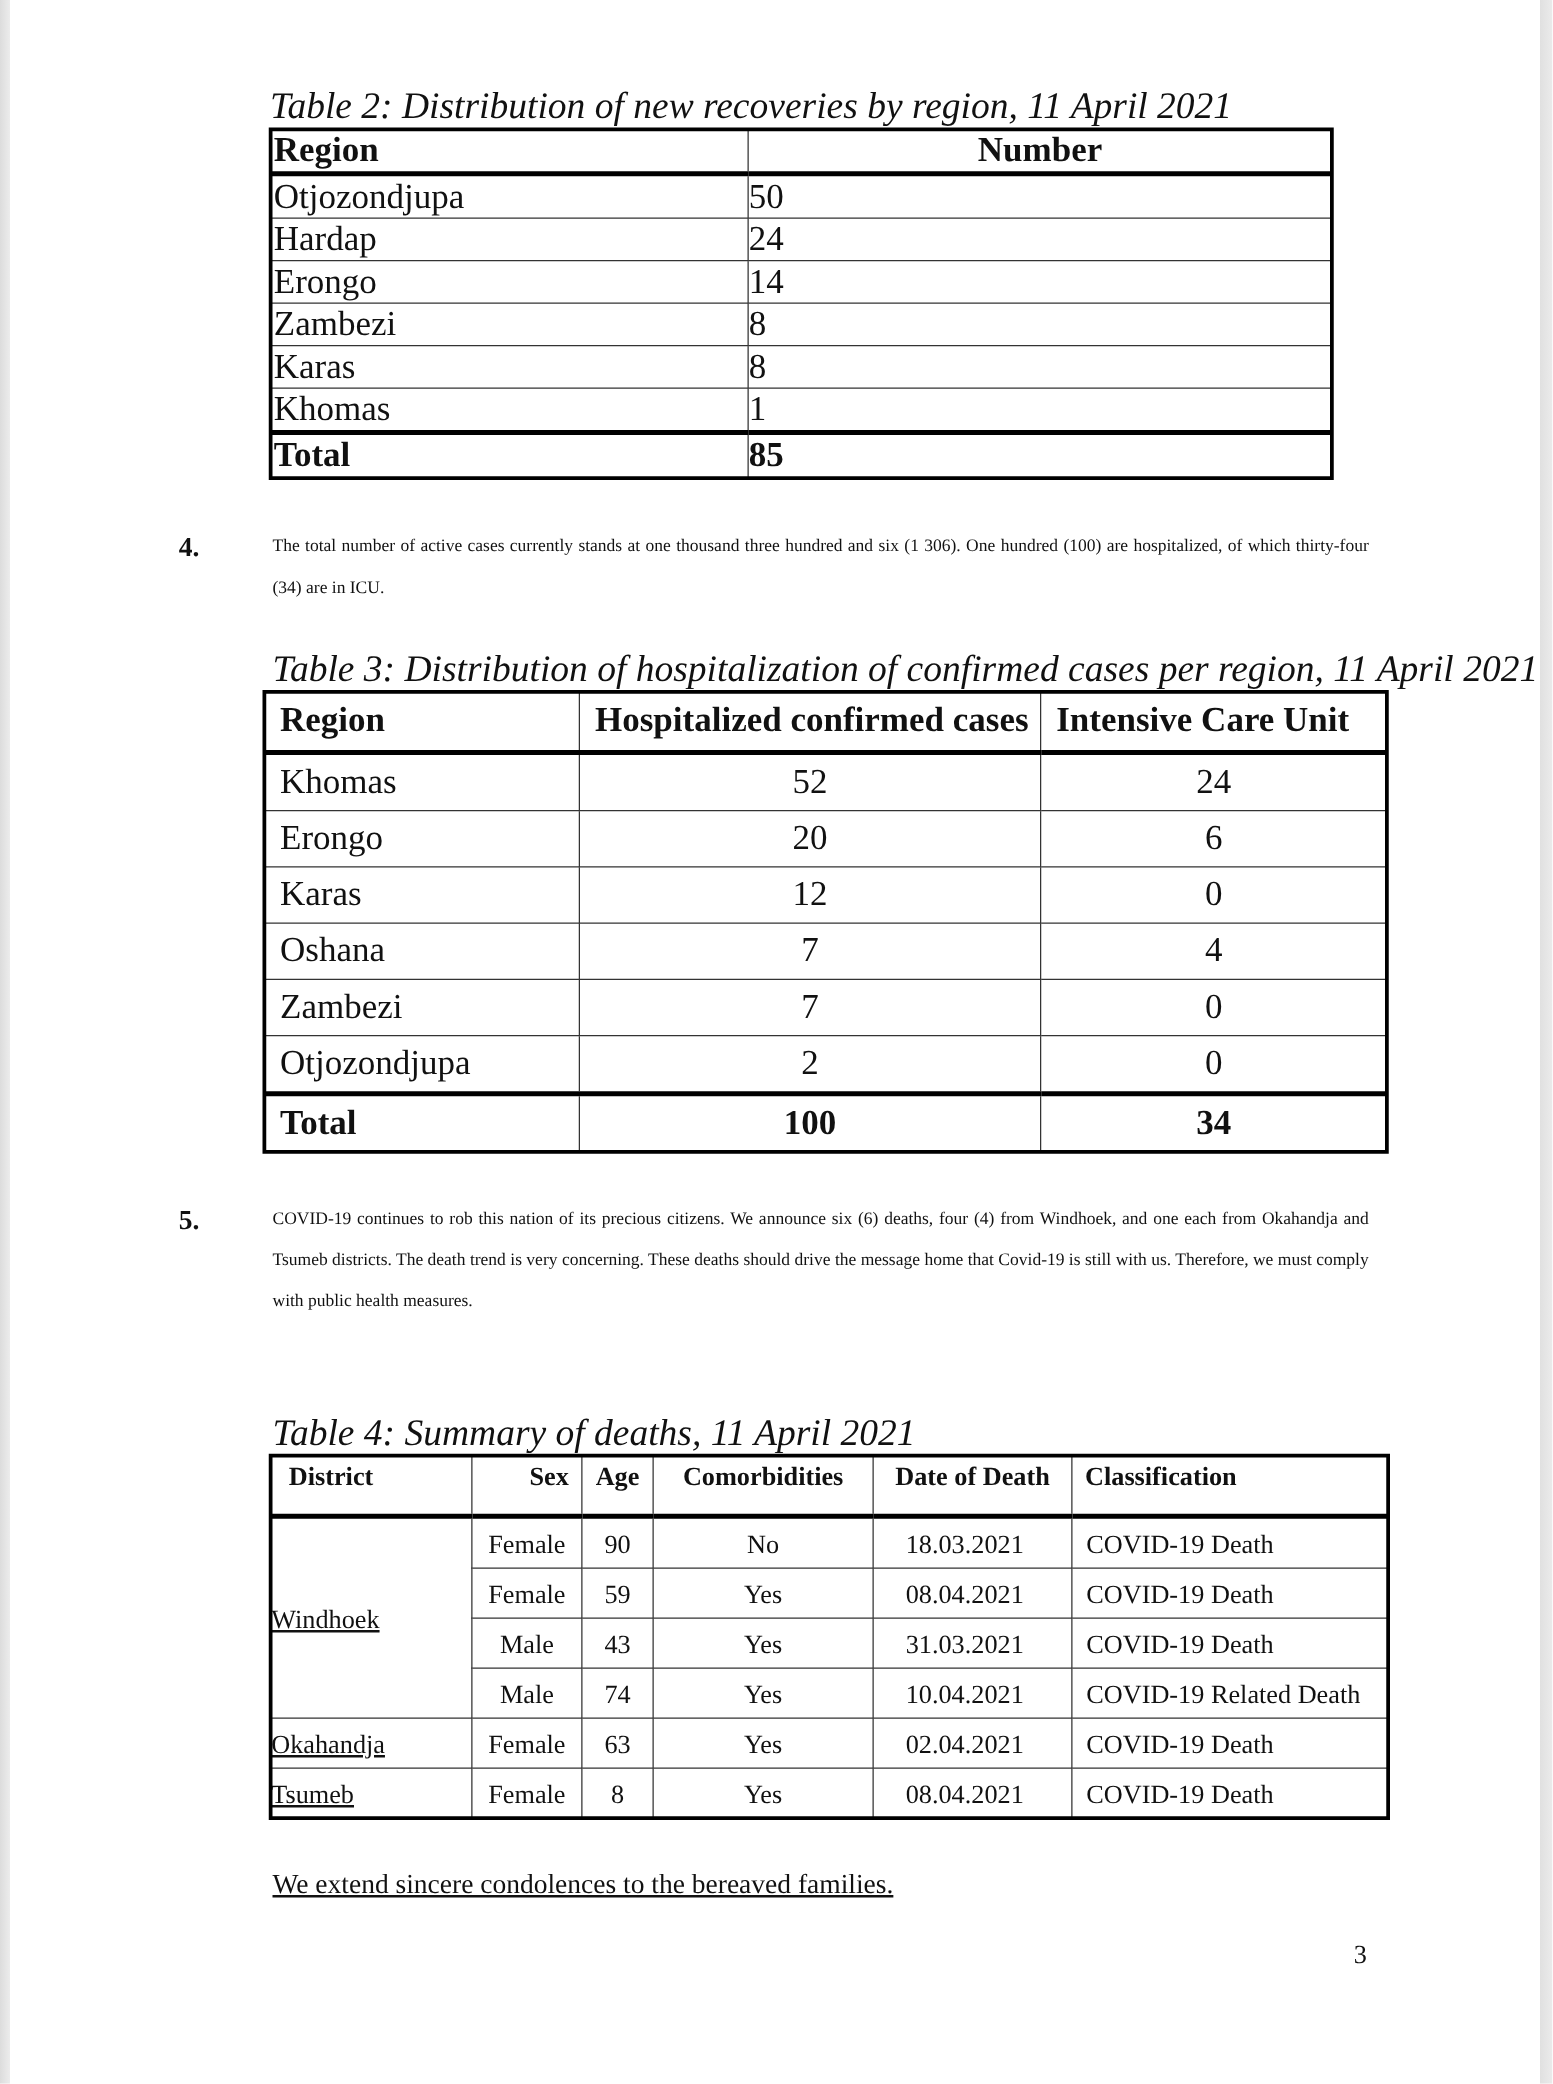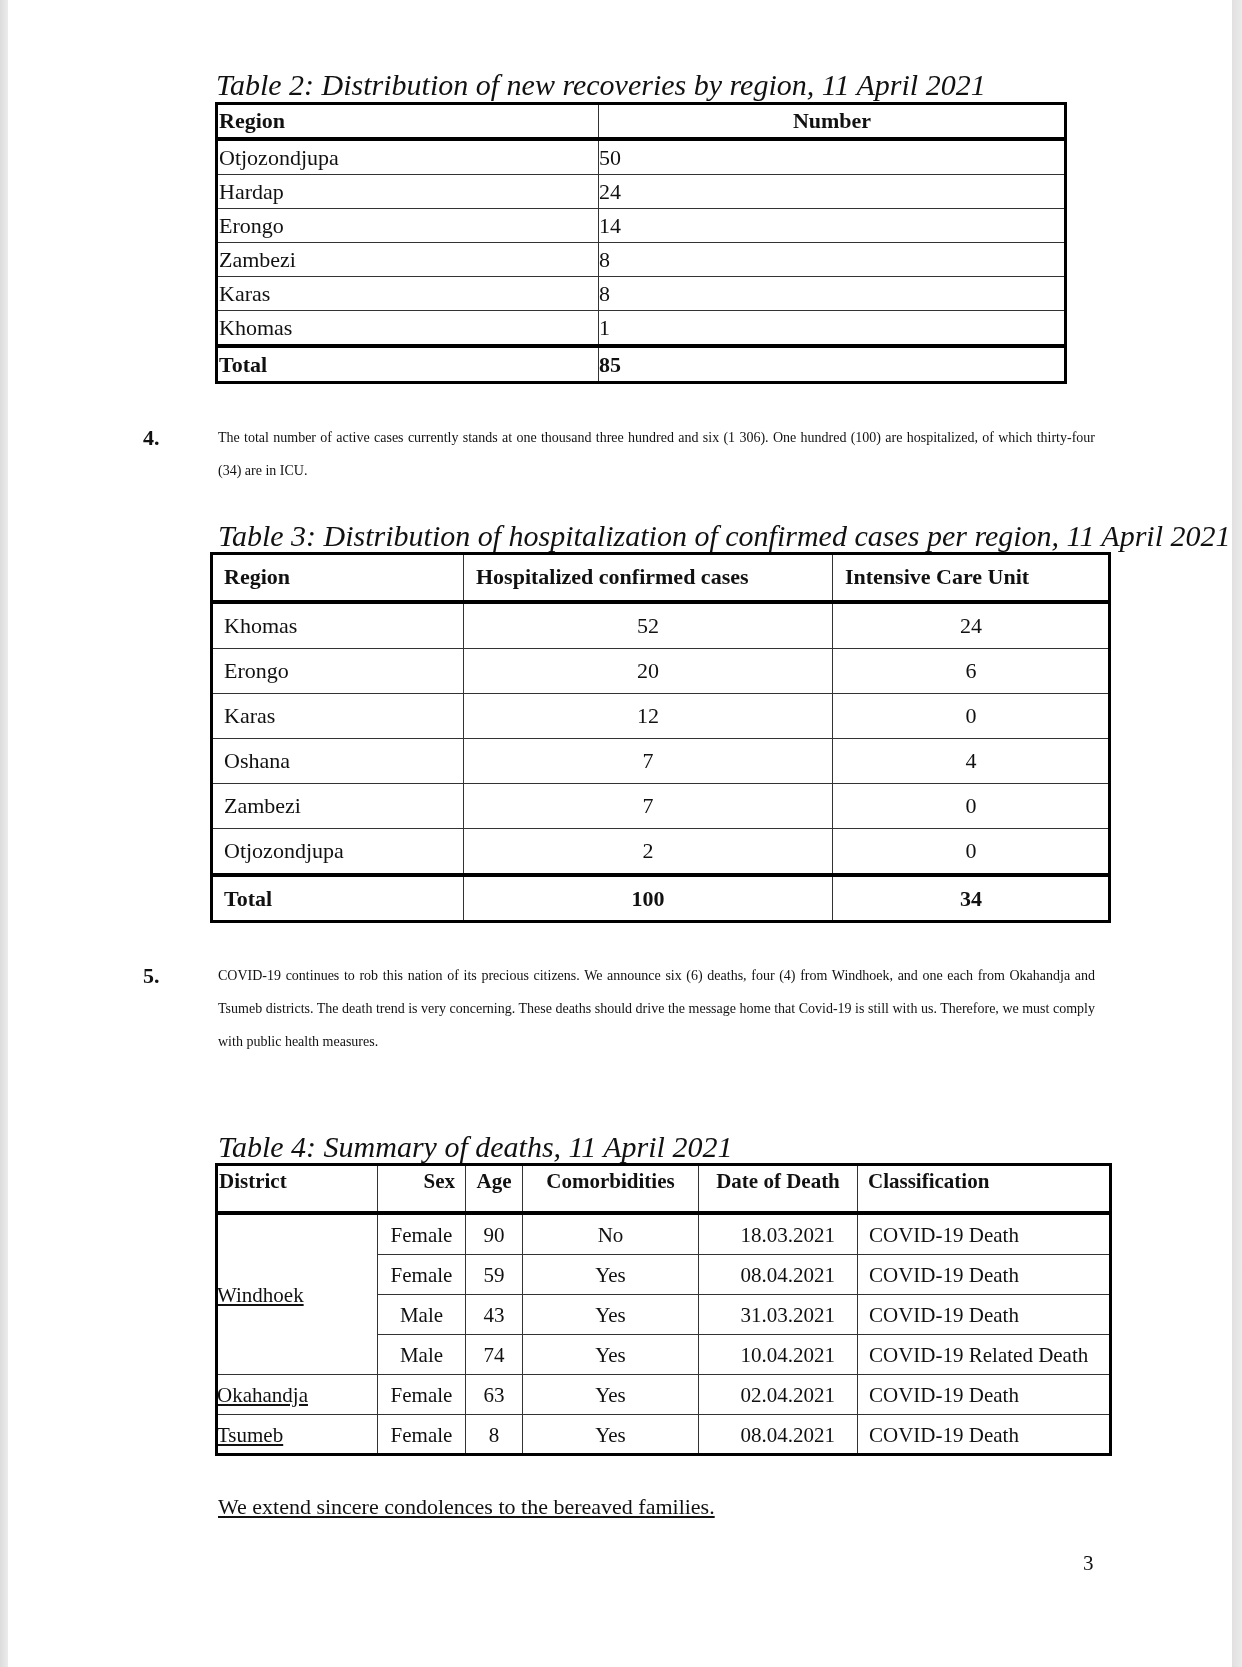--- a/index.html
+++ b/index.html
@@ -9,21 +9,21 @@
     font-family: "Liberation Serif", "DejaVu Serif", serif;
     color: #111;
   }
   .edge-left { position: absolute; left: 0; top: 0; width: 8px; height: 1667px;
     background: linear-gradient(to right, #dcdcdc, #ececec); }
   .edge-right { position: absolute; left: 1232px; top: 0; width: 10px; height: 1667px;
     background: linear-gradient(to right, #e0e0e0, #ebebeb); }
 
   .caption { position: absolute; font-style: italic; font-size: 30px; line-height: 26px; white-space: nowrap; }
 
-  table.doc { position: absolute; border-collapse: collapse; font-size: 22px; table-layout: fixed; }
+  table.doc { position: absolute; border-collapse: collapse; font-size: 28px; table-layout: fixed; }
   table.doc td, table.doc th { border: 1.5px solid #333; padding: 0; overflow: hidden; white-space: nowrap; }
   table.doc th { font-weight: bold; }
   .outer { outline: 3.5px solid #000; outline-offset: -2px; }
 
   
   #t2 { left: 216px; top: 103px; width: 849px; }
   #t2 col.c1 { width: 382px; } #t2 col.c2 { width: 467px; }
   #t2 th, #t2 td { height: 33px; line-height: 30px; }
   #t2 th.region { text-align: left; padding-left: 2px; }
   #t2 td.region { text-align: left; padding-left: 2px; }
@@ -42,29 +42,29 @@
   #t3 .num { text-align: center; }
   #t3 tr.total td { border-top: 4px solid #000; font-weight: bold; height: 44px; }
 
   
   #t4 { left: 216px; top: 1164px; width: 894px; font-size: 21px; }
   #t4 col.c1 { width: 161px; } #t4 col.c2 { width: 88px; } #t4 col.c3 { width: 57px; }
   #t4 col.c4 { width: 176px; } #t4 col.c5 { width: 159px; } #t4 col.c6 { width: 253px; }
   #t4 th { height: 42px; line-height: 24px; vertical-align: top; padding-top: 4px; }
   #t4 tr.head th { border-bottom: 4px solid #000; }
   #t4 td { height: 39px; line-height: 24px; }
-  #t4 th.h-district { text-align: left; padding-left: 2px; }
+  #t4 th.h-district { text-align: left; padding-left: 14px; }
   #t4 th.h-sex { text-align: right; padding-right: 10px; }
   #t4 th.h-age { text-align: center; }
   #t4 th.h-com { text-align: center; }
   #t4 th.h-date { text-align: center; }
   #t4 th.h-class { text-align: left; padding-left: 10px; }
   #t4 td.district { text-align: left; padding-left: 0; vertical-align: middle; text-decoration: underline; }
   #t4 td.center { text-align: center; }
-  #t4 td.date { text-align: right; padding-right: 22px; }
+  #t4 td.date { text-align: right; padding-right: 38px; }
   #t4 td.cls { text-align: left; padding-left: 11px; }
 
   .item-num { position: absolute; left: 143px; font-weight: bold; font-size: 22px; line-height: 26px; }
   .para { position: absolute; left: 218px; width: 877px; font-size: 14px; line-height: 33px; text-align: justify; }
   .closing { position: absolute; left: 218px; top: 1494px; font-size: 22px; line-height: 26px; white-space: nowrap; text-decoration: underline; }
   .page-num { position: absolute; left: 1083px; top: 1551px; font-size: 21px; line-height: 24px; }
 </style>
 </head>
 <body>
 

